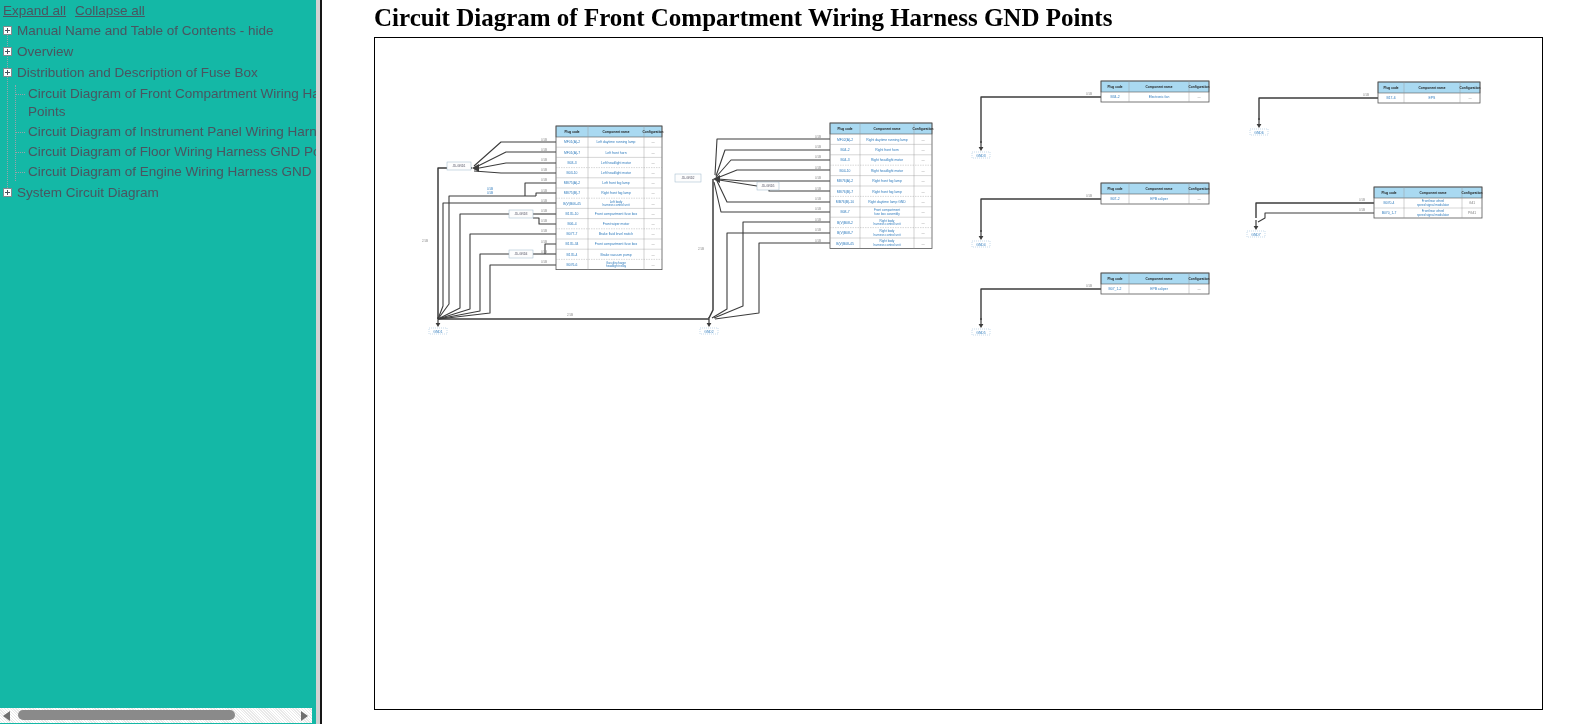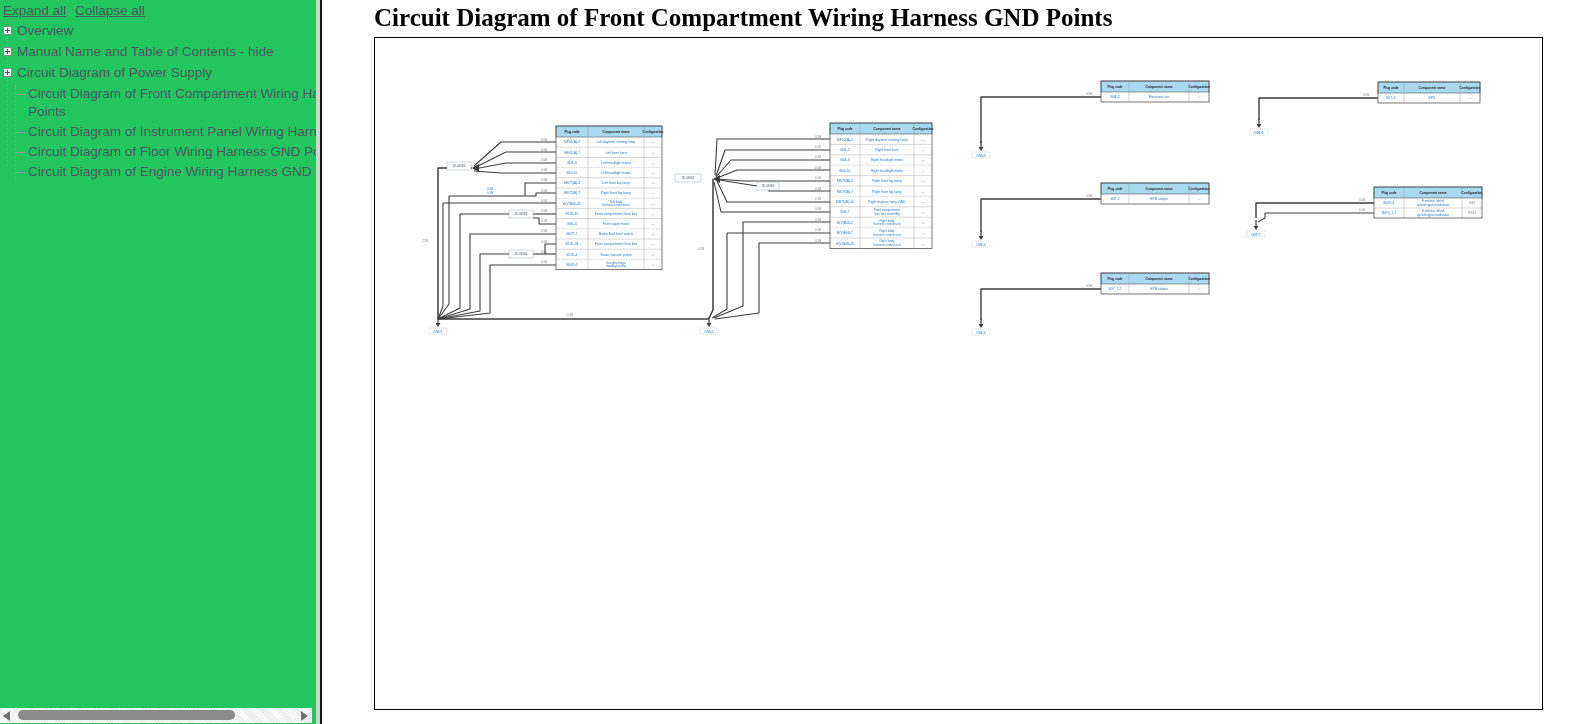--- a/index.html
+++ b/index.html
@@ -1,19 +1,19 @@
 <!DOCTYPE html>
 <html><head>
 <meta charset="utf-8">
 <style>
   html,body{margin:0;padding:0;}
   body{width:1572px;height:724px;position:relative;background:#fff;overflow:hidden;
        font-family:"Liberation Sans",sans-serif;}
   
-  #sidebar{position:absolute;left:0;top:0;width:316px;height:724px;overflow:hidden;background:#22c55e;}
+  #sidebar{position:absolute;left:0;top:0;width:316px;height:724px;overflow:hidden;background:#14b8a6;}
   #tree-wrap{position:absolute;left:2px;top:3px;width:415px;}
   #toc-links{margin:0 0 4px 1px;font-size:13.5px;}
   #toc-links a{color:#4a5560;text-decoration:underline;margin-right:9px;cursor:pointer;}
   .tree{position:relative;}
   .tree-rail{position:absolute;left:5px;top:8px;bottom:14px;border-left:1px dotted #9aa2aa;}
   .node{display:flex;align-items:flex-start;margin:3px 0;color:#4a5560;font-size:13.5px;line-height:18px;position:relative;z-index:1;}
   .pm{flex:0 0 9px;width:9px;height:9px;box-sizing:border-box;border:1px solid #848a90;background:#fff;
       position:relative;margin:4px 5px 0 1px;}
   .pm::before{content:"";position:absolute;left:1px;right:1px;top:3px;height:1px;background:#4a5560;}
   .pm.plus::after{content:"";position:absolute;top:1px;bottom:1px;left:3px;width:1px;background:#4a5560;}
@@ -41,43 +41,47 @@
 
 <div id="sidebar">
   <div id="tree-wrap">
     <div id="toc-links">
       <a>Expand all</a><a>Collapse all</a>
     </div>
     <div class="tree" id="tree">
       <div class="tree-rail"></div>
     <div class="node">
           <div class="pm plus"></div>
-          <span>Overview</span>
+          <span>Manual Name and Table of Contents - hide</span>
         </div>
         <div class="node">
           <div class="pm plus"></div>
-          <span>Manual Name and Table of Contents - hide</span>
+          <span>Overview</span>
         </div>
         <div class="node">
           <div class="pm plus"></div>
-          <span>Circuit Diagram of Power Supply</span>
+          <span>Distribution and Description of Fuse Box</span>
         </div>
         <div class="children">
           <div class="child">
             <span>Circuit Diagram of Front Compartment Wiring Harness GND Points</span>
           </div>
           <div class="child">
             <span>Circuit Diagram of Instrument Panel Wiring Harness GND Points</span>
           </div>
           <div class="child">
             <span>Circuit Diagram of Floor Wiring Harness GND Points</span>
           </div>
           <div class="child">
             <span>Circuit Diagram of Engine Wiring Harness GND Points</span>
           </div>
+        </div>
+        <div class="node">
+          <div class="pm plus"></div>
+          <span>System Circuit Diagram</span>
         </div>
       </div>
   </div>
   <div id="hscroll">
     <div id="sb-left" class="sb-arrow"></div>
     <div id="sb-thumb"></div>
     <div id="sb-right" class="sb-arrow"></div>
   </div>
 </div>
 

